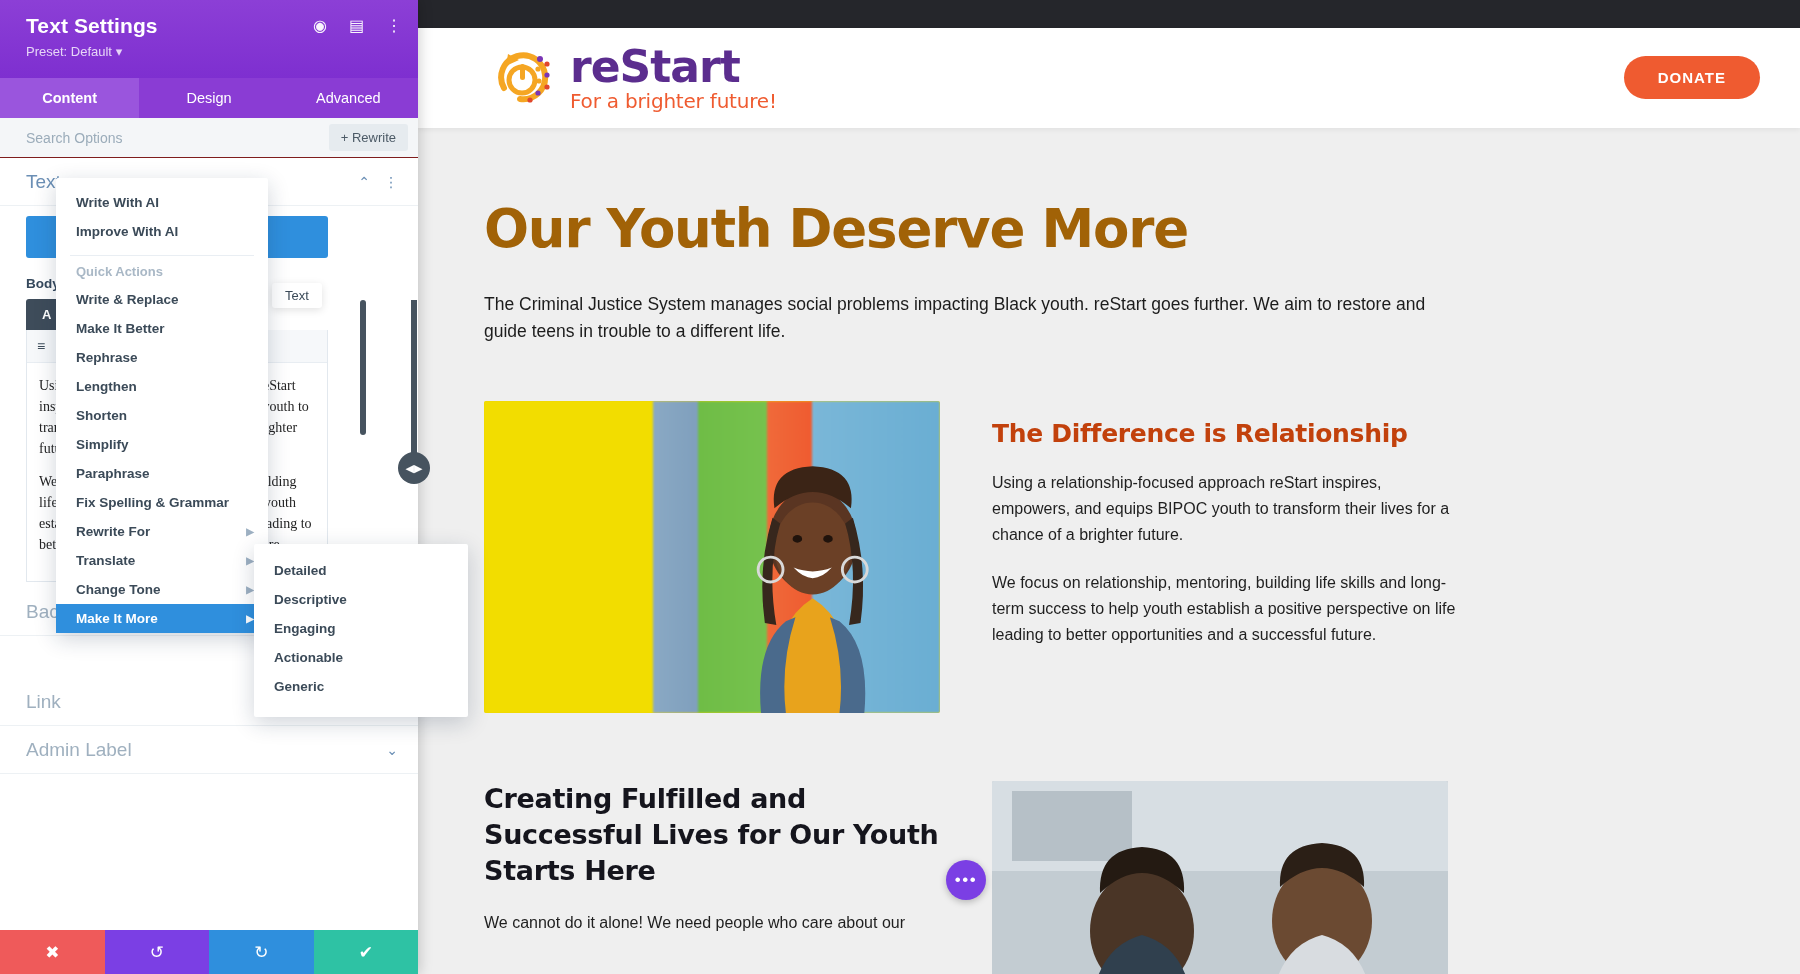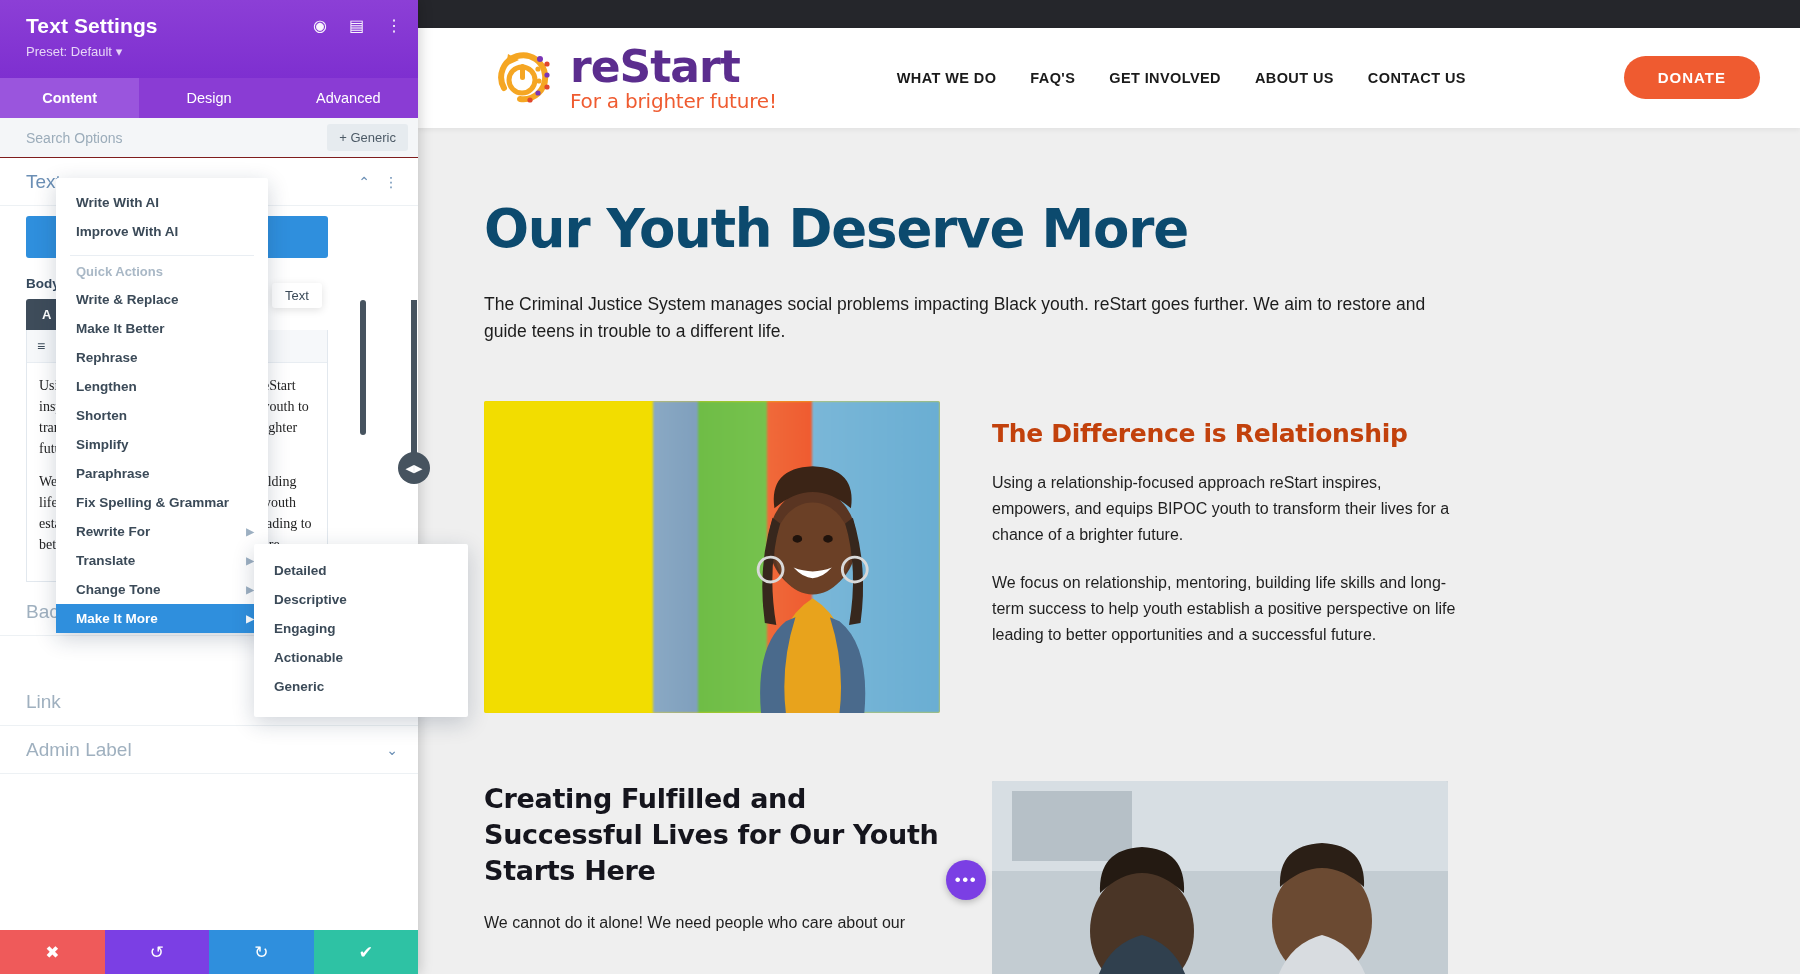--- a/index.html
+++ b/index.html
@@ -48,21 +48,21 @@
     background: #ef5b30; color: #fff; border: none; border-radius: 999px;
     padding: 13px 34px; font-size: 15px; font-weight: bold; letter-spacing: 1px;
     cursor: pointer; font-family: "Liberation Sans", sans-serif;
   }
 
   .site-body { padding: 70px 0 0 0; }
   .container { width: 1100px; margin: 0 0 0 66px; }
 
   h1.page-title {
     font-family: "DejaVu Sans", sans-serif;
-    font-size: 53px; font-weight: bold; color: #0c4a6e;
+    font-size: 53px; font-weight: bold; color: #a16207;
     letter-spacing: -1.2px; margin-bottom: 32px;
   }
   p.lede {
     font-size: 17.5px; color: #1c1c1c; line-height: 1.55; max-width: 970px;
     font-family: "Liberation Sans", sans-serif;
   }
 
   .two-col {
     display: flex; gap: 52px; margin-top: 56px; align-items: flex-start;
   }
@@ -306,27 +306,20 @@
           <circle cx="57" cy="45" r="2.6" fill="#e0472d"></circle>
           <circle cx="48" cy="51" r="2.6" fill="#7a35b5"></circle>
           <circle cx="40" cy="58" r="2.6" fill="#e0472d"></circle>
         </svg>
         <span class="logo-text">
           <span class="logo-title">reStart</span>
           <span class="logo-sub">For a brighter future!</span>
         </span>
       </div>
 
-      <nav class="site-nav">
-        <a href="#">WHAT WE DO</a>
-        <a href="#">FAQ'S</a>
-        <a href="#">GET INVOLVED</a>
-        <a href="#">ABOUT US</a>
-        <a href="#">CONTACT US</a>
-      </nav>
 
       <button class="donate-btn">DONATE</button>
     </div>
 
     <div class="site-body">
       <div class="container">
         <h1 class="page-title">Our Youth Deserve More</h1>
         <p class="lede">The Criminal Justice System manages social problems impacting Black youth. reStart goes further. We aim to restore and guide teens in trouble to a different life.</p>
 
         <div class="two-col">
@@ -400,21 +393,21 @@
     </div>
 
     <div class="panel-tabs">
       <div class="tab active">Content</div>
       <div class="tab">Design</div>
       <div class="tab">Advanced</div>
     </div>
 
     <div class="panel-search">
       <input placeholder="Search Options" style="">
-      <button class="filter-btn">+ Generic</button>
+      <button class="filter-btn">+ Rewrite</button>
     </div>
 
     <div class="panel-scroll">
 
       <div class="sect-head">
         <div class="t">Text</div>
         <div class="ic">⌃</div>
         <div class="ic">⋮</div>
       </div>
 

